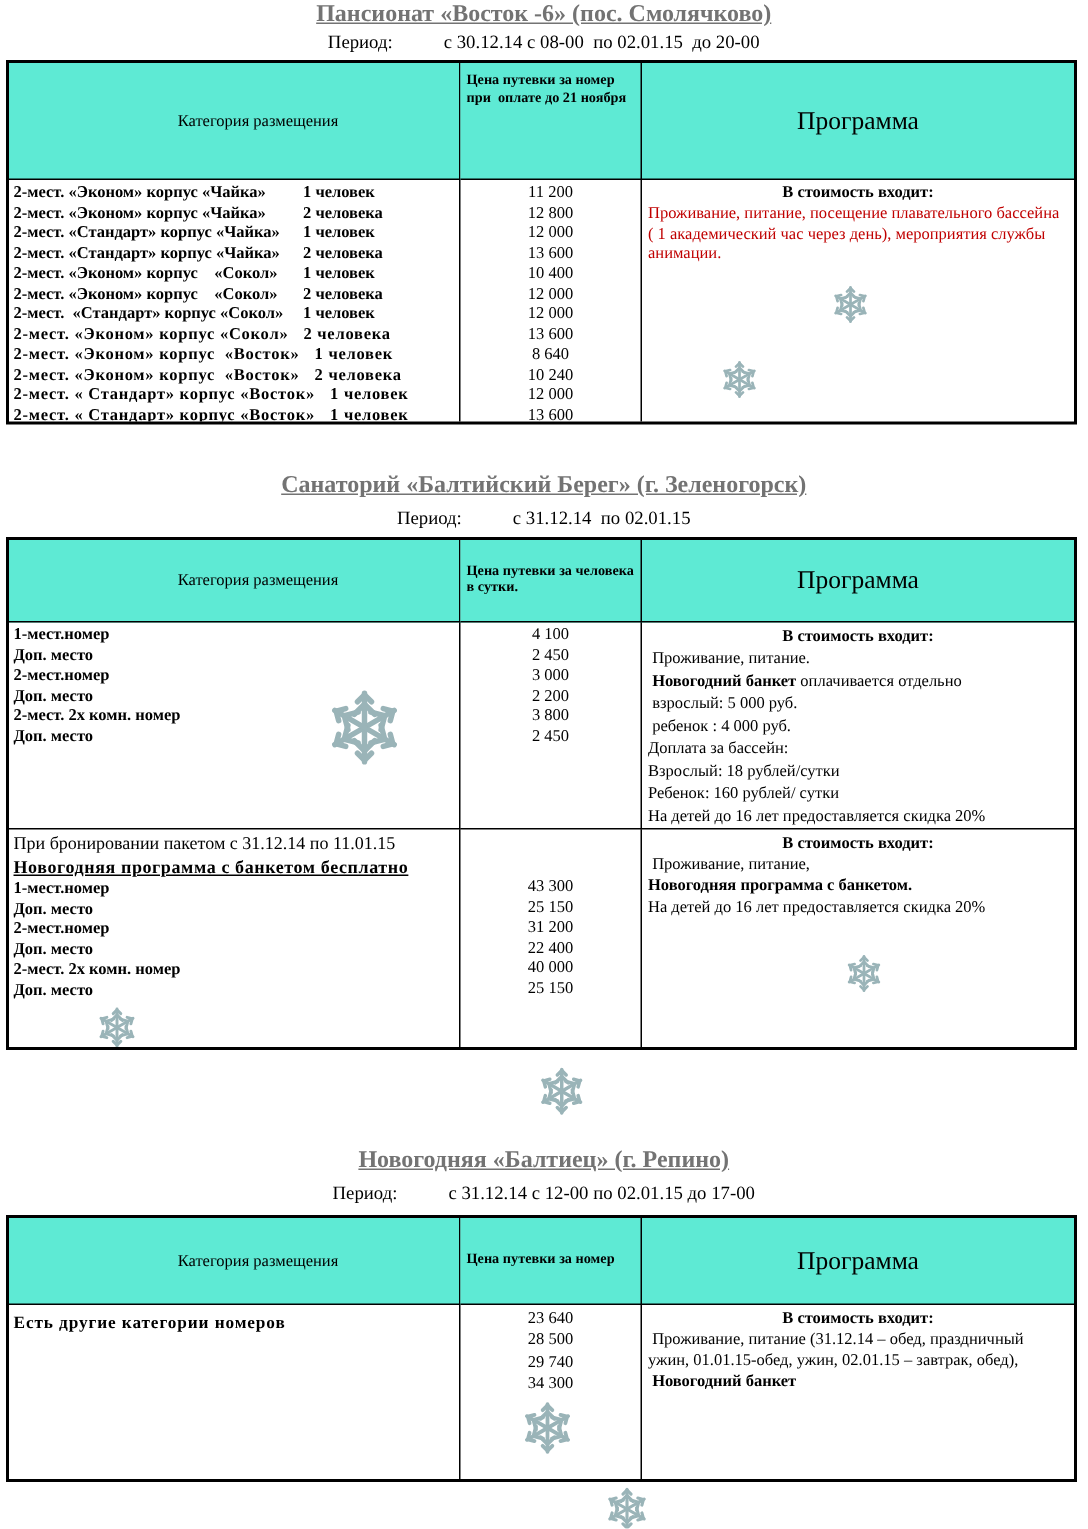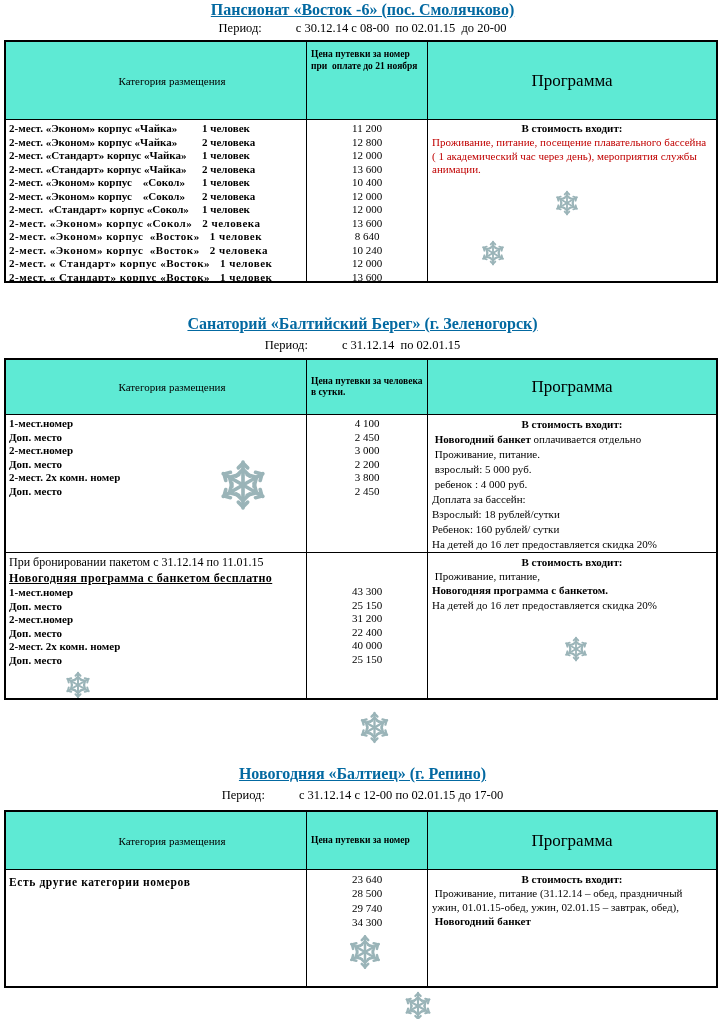--- a/index.html
+++ b/index.html
@@ -4,21 +4,21 @@
 <style>
   html,body { margin:0; padding:0; background:#fff; }
   .page {
     position:relative; width:725px; height:1019px; background:#ffffff;
     font-family:"Liberation Serif", serif; color:#000; overflow:hidden;
   }
 
   
   .sec-title { position:absolute; left:0; width:100%; text-align:center;
     font-size:16px; font-weight:bold; }
-  .title-link { color:#0369a1; text-decoration:underline; cursor:pointer; }
+  .title-link { color:#737373; text-decoration:underline; cursor:pointer; }
   .period { position:absolute; left:0; width:100%; display:flex;
     justify-content:center; gap:34px; font-weight:normal; font-size:12.5px; white-space:pre; }
 
   
   .tbl { position:absolute; left:4px; width:714px; box-sizing:border-box;
     border:2px solid #000; display:grid; grid-template-columns:301px 121px 1fr; }
   .t1 { top:40px;  height:243px; grid-template-rows:78px 1fr; }
   .t2 { top:358px; height:342px; grid-template-rows:55px 138px 1fr; }
   .t3 { top:810px; height:178px; grid-template-rows:58px 1fr; }
   .cell { position:relative; box-sizing:border-box; overflow:hidden;
@@ -220,22 +220,22 @@
 
     <div>4 100</div>
         <div>2 450</div>
         <div>3 000</div>
         <div>2 200</div>
         <div>3 800</div>
         <div>2 450</div>
       </div>
     <div class="cell lc prog r1">
       <div class="head">В стоимость входит:</div>
+      <div class="pre"> Проживание, питание.</div>
       <div class="pre"><span class="b"> Новогодний банкет</span><span> оплачивается отдельно</span></div>
-      <div class="pre"> Проживание, питание.</div>
       <div class="pre"> взрослый: 5 000 руб.</div>
       <div class="pre"> ребенок : 4 000 руб.</div>
       <div class="pre">Доплата за бассейн:</div>
       <div class="pre">Взрослый: 18 рублей/сутки</div>
       <div class="pre">Ребенок: 160 рублей/ сутки</div>
       <div class="pre">На детей до 16 лет предоставляется скидка 20%</div>
     </div>
 
     <div class="cell lr cats">
       <div class="intro">При бронировании пакетом с 31.12.14 по 11.01.15</div>

